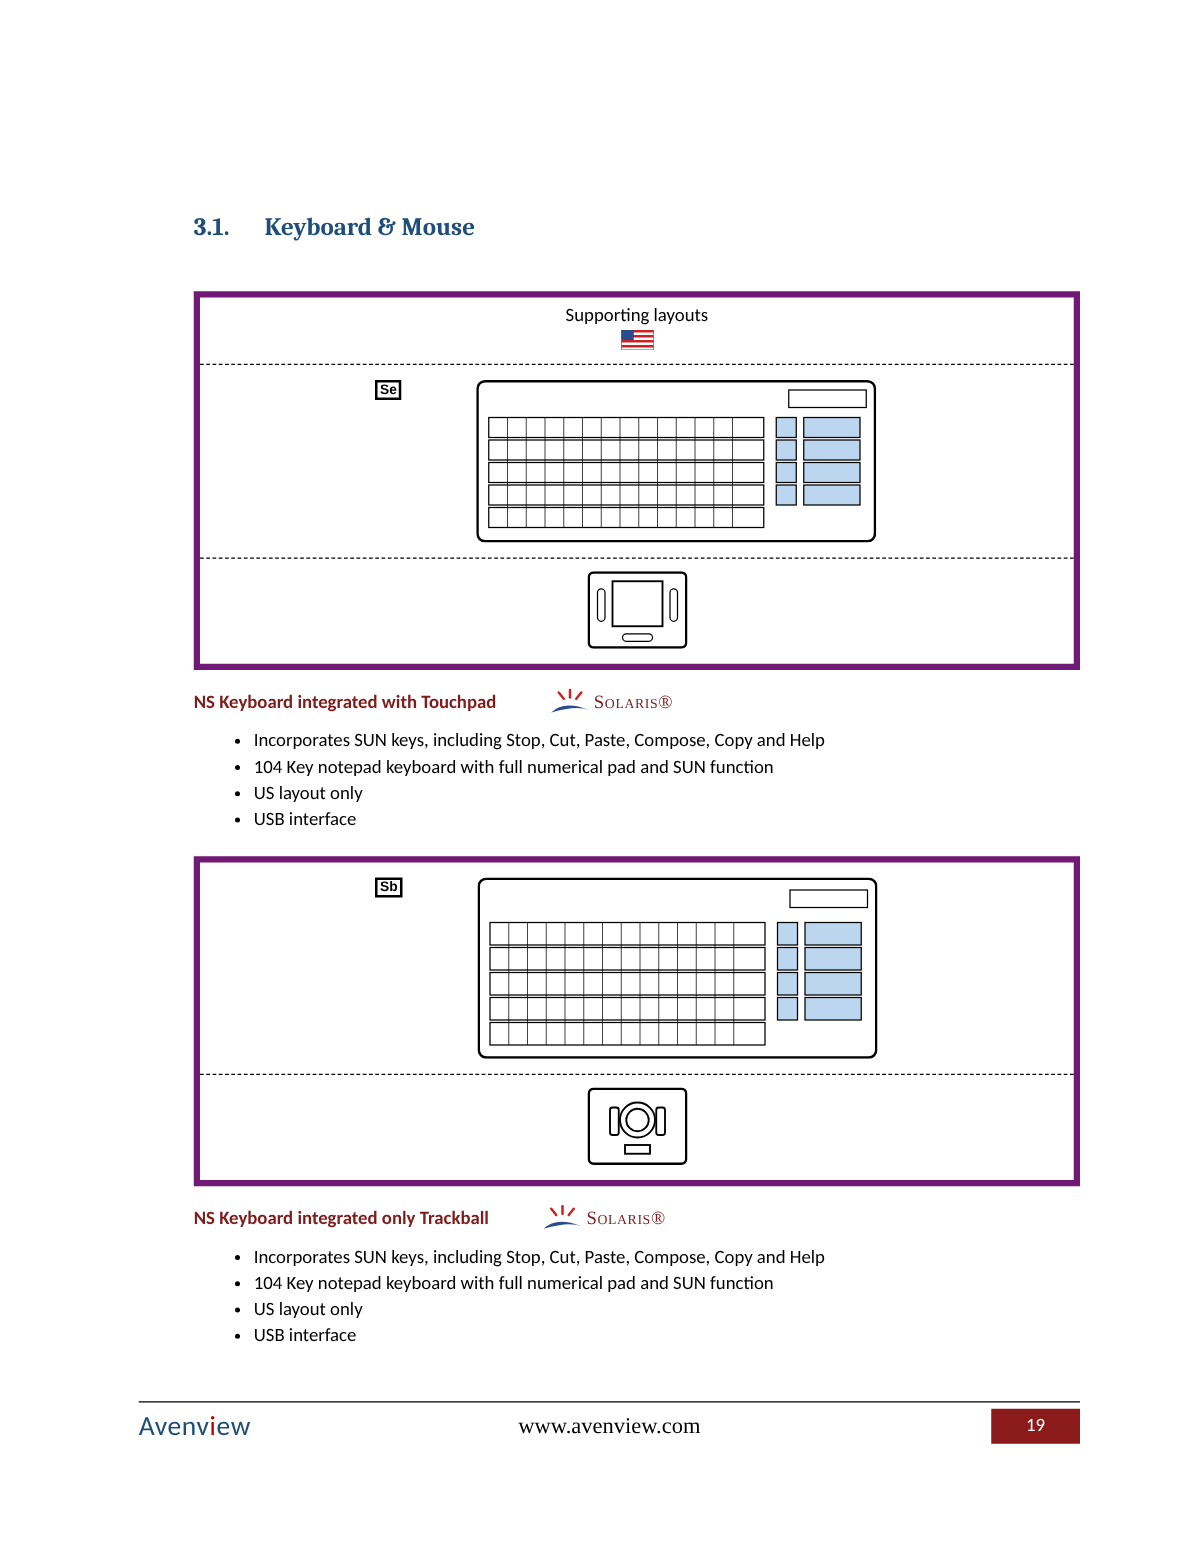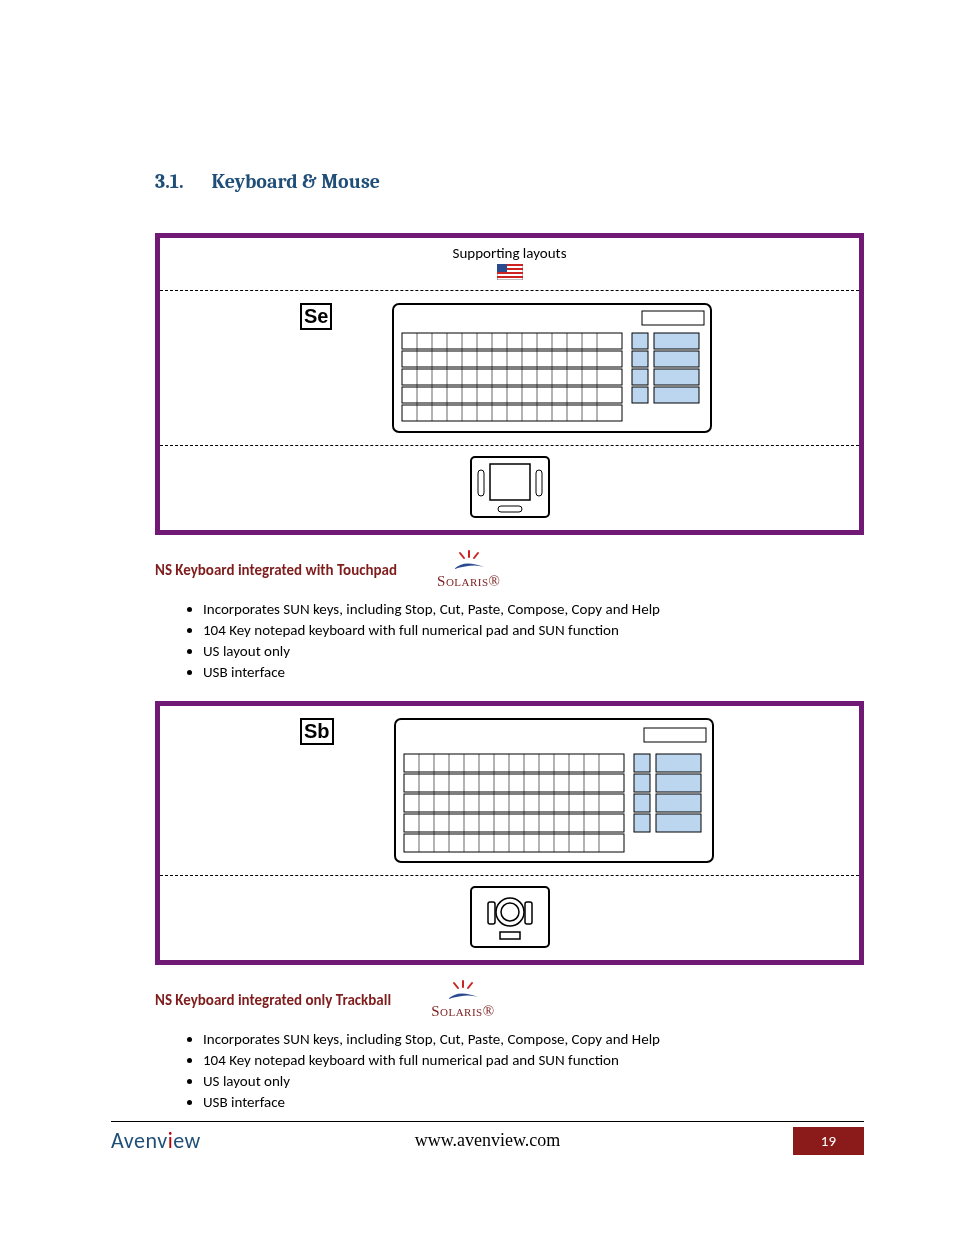--- a/index.html
+++ b/index.html
@@ -43,21 +43,21 @@
     padding: 12px 40px 12px 40px;
     border-bottom: 1px dashed #000;
     gap: 60px;
   }
   .kb-row.last { border-bottom: none; }
   .code-box {
     font-weight: bold;
     font-family: Arial, sans-serif;
     border: 2px solid #000;
     padding: 0 2px;
-    font-size: 20px;
+    font-size: 11px;
     margin-left: 100px;
   }
   .keyboard-img {
     width: 320px;
   }
   .keyboard-svg { display:block; }
   .pointing-row {
     display: flex;
     justify-content: center;
     padding: 10px 0 12px 0;
@@ -68,21 +68,21 @@
     gap: 40px;
     margin: 14px 0 10px 0;
   }
   .subheading {
     color: #7f1d1d;
     font-weight: bold;
     font-size: 15px;
   }
   .solaris {
     display: flex;
-    flex-direction: column;
+    flex-direction: row;
     align-items: center;
   }
   .solaris-text {
     font-family: Georgia, 'Times New Roman', serif;
     font-variant: small-caps;
     color: #7a1d1d;
     font-size: 15px;
     letter-spacing: 0.5px;
   }
   .bullets {

